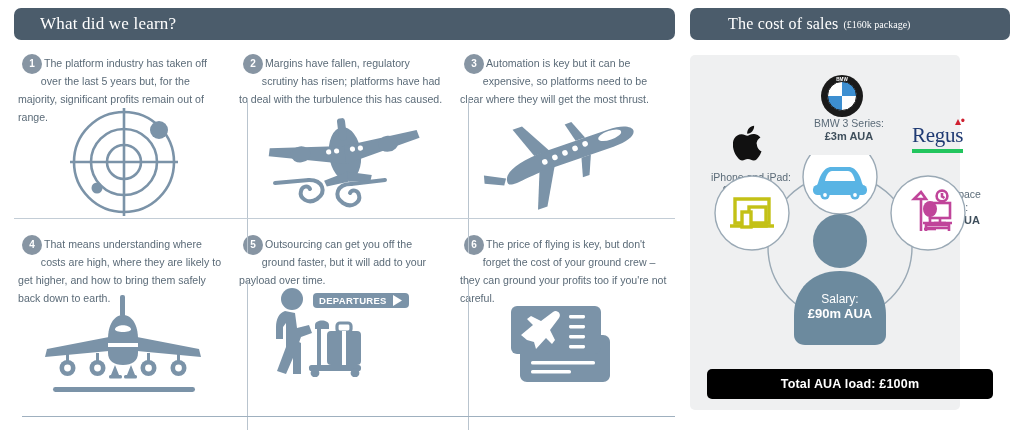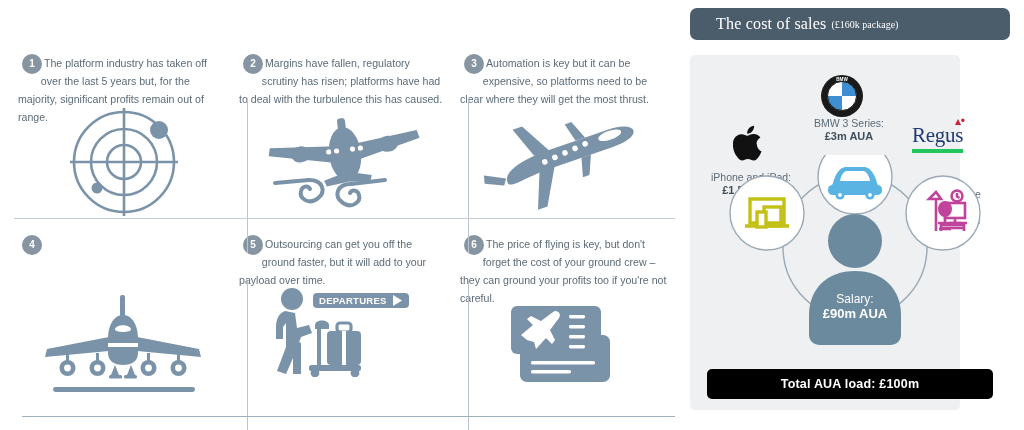--- a/index.html
+++ b/index.html
@@ -28,21 +28,21 @@
     font-size: 17px;
     letter-spacing: .2px;
     white-space: nowrap;
   }
   .hdr-sub {
     font-family: "Liberation Serif", serif;
     font-size: 10px;
     margin-left: 5px;
     white-space: nowrap;
   }
-  .hdr-right .hdr-title { font-size: 16px; }
+  .hdr-right .hdr-title { font-size: 16px; margin-left: 12px; }
 
   
   .grid {
     position: absolute;
     left: 14px; top: 48px;
     width: 661px; height: 360px;
   }
   .cell { position: absolute; width: 220px; height: 180px; }
   .c1 { left: 0;   top: 0; }
   .c2 { left: 221px; top: 0; }
@@ -132,21 +132,21 @@
     padding-bottom: 1px;
     position: relative;
   }
   .regus-flag {
     position: absolute;
     left: 43px; top: -9px;
     font-size: 12px; color: #cf2030;
     font-family: "Liberation Sans", sans-serif;
   }
 
-  .venn { position: absolute; left: 15px; top: 100px; width: 300px; height: 200px; }
+  .venn { position: absolute; left: 0; top: 100px; width: 300px; height: 200px; }
 
   .banner {
     position: absolute;
     left: 17px; top: 314px;
     width: 286px; height: 30px;
     background: #000000;
     border-radius: 5px;
     color: #ffffff;
     font-size: 12.5px;
     font-weight: bold;
@@ -169,20 +169,23 @@
     align-items: center;
     gap: 5px;
     text-align: right;
   }
 </style>
 </head>
 <body>
 
 <div class="page">
 
+  <div class="hdr hdr-left">
+    <span class="hdr-title">What did we learn?</span>
+  </div>
 
   <div class="hdr hdr-right">
     <span class="hdr-title">The cost of sales</span>
     <span class="hdr-sub">(£160k package)</span>
   </div>
 
   <div class="grid">
 
     <div class="cell c1">
       <div class="txtblock">
@@ -258,20 +261,21 @@
             <circle cx="103" cy="46" r="2.8"></circle>
             <circle cx="114" cy="45" r="2.8"></circle>
           </g>
         </svg>
       </div>
     </div>
 
     <div class="cell c4">
       <div class="txtblock">
         <span class="badge">4</span>
+        <span class="ptext">That means understanding where costs are high, where they are likely to get higher, and how to bring them safely back down to earth.</span>
       </div>
       <div class="art" style="top:62px;">
         <svg width="170" height="106" viewBox="0 0 170 106">
           <g fill="#7b93a8">
             <rect x="81" y="4" width="5" height="22" rx="2"></rect>
             <path d="M84 24 C93 24 99 34 99 48 L99 62 C99 70 93 74 84 74 C75 74 69 70 69 62 L69 48 C69 34 75 24 84 24 Z"></path>
             <path d="M76 38 C78 33 90 33 92 38 C93 42 75 42 76 38 Z" fill="#ffffff"></path>
             <path d="M70 46 L8 58 L6 66 L70 60 Z"></path>
             <path d="M98 46 L160 58 L162 66 L98 60 Z"></path>
             <rect x="69" y="52" width="30" height="4" fill="#ffffff"></rect>

